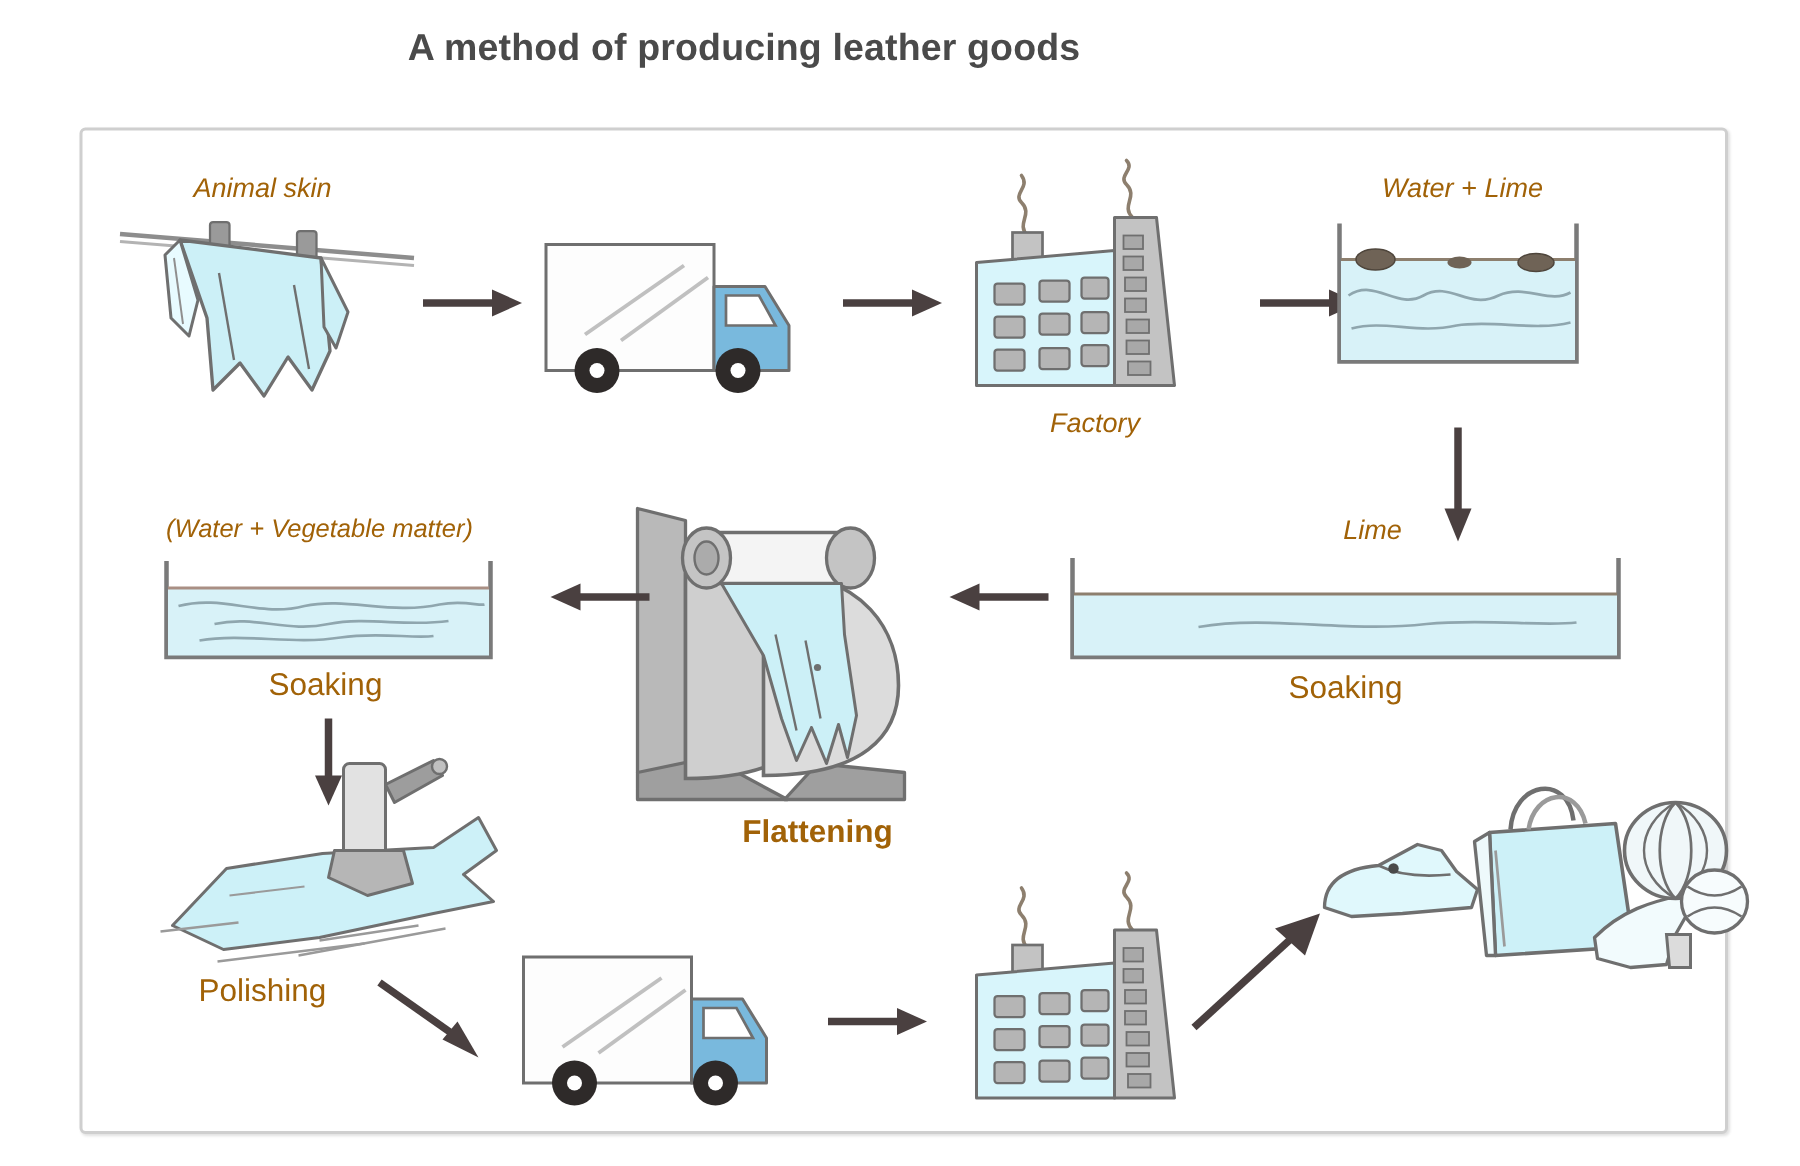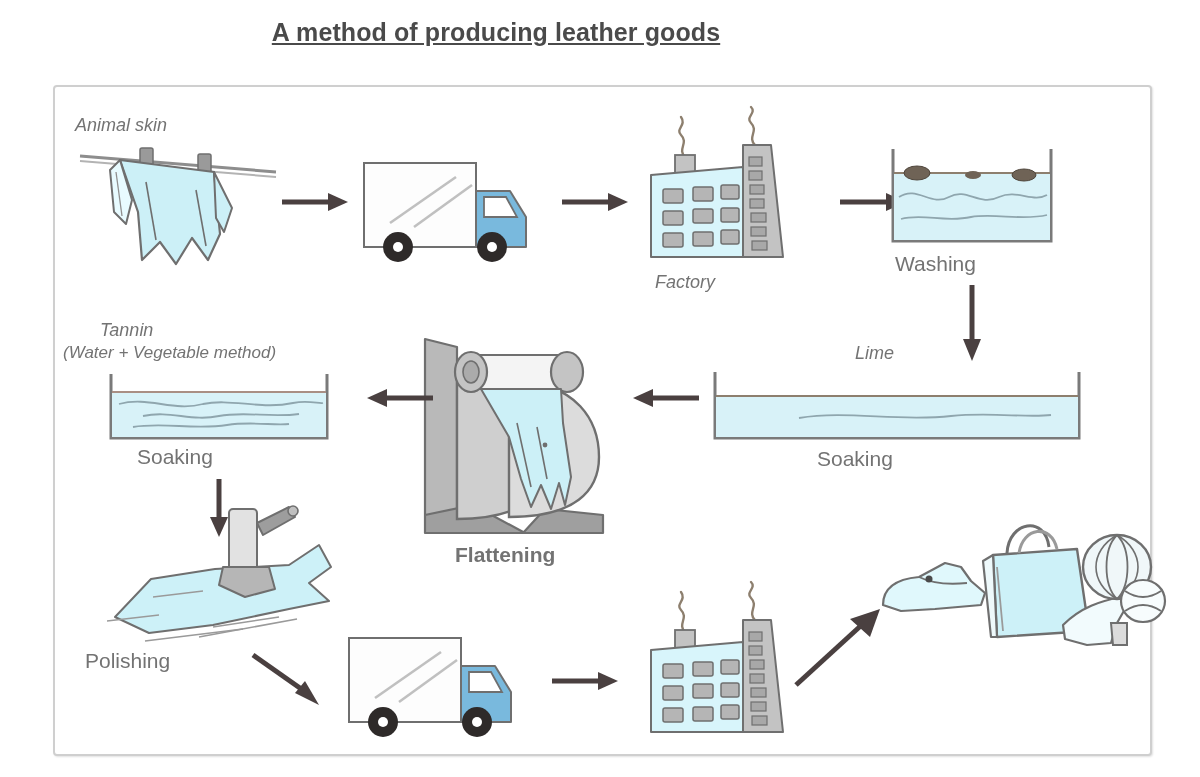--- a/index.html
+++ b/index.html
@@ -12,36 +12,36 @@
     position:relative;
   }
   #page-title{
     position:absolute;
     top:18px;left:0;width:992px;
     text-align:center;
     font-size:25px;
     font-weight:bold;
     color:#4a4a4a;
     letter-spacing:.1px;
-    text-decoration:underline;
   }
   #diagram-frame{
     position:absolute;
     left:53px;top:85px;
     width:1095px;height:667px;
     border:2px solid #cfcfcf;
     border-radius:4px;
     background:#fff;
     box-shadow:1px 1px 2px rgba(0,0,0,.12);
   }
   .node{position:absolute;}
   .lbl{
     position:absolute;
-    color:#737373;
+    color:#a16207;
     white-space:nowrap;
+    text-align:center;
     line-height:1.15;
   }
   .lbl.caption{font-size:21px;}
   .lbl.annot{font-size:18px;font-style:italic;}
   .lbl.annot2{font-size:17px;font-style:italic;}
   svg{display:block;overflow:visible;}
   .arrow{position:absolute;}
 </style>
 </head>
 <body>
@@ -144,37 +144,37 @@
 
   <div class="lbl annot" style="left:600px;top:185px;width:150px;">Factory</div>
 
   <div class="arrow" style="left:783px;top:104px;">
     <svg width="70" height="22" viewBox="0 0 70 22">
       <line x1="2" y1="11" x2="50" y2="11" stroke="#4a4040" stroke-width="5"></line>
       <polygon points="48,2 68,11 48,20" fill="#4a4040"></polygon>
     </svg>
   </div>
 
+  <div class="lbl annot" style="left:810px;top:28px;width:220px;">Water + Lime</div>
 
   <div class="node" style="left:828px;top:58px;">
     <svg width="180" height="105" viewBox="0 0 180 105">
       <path d="M10 4 L10 96 L168 96 L168 4" fill="none" stroke="#7a7a7a" stroke-width="3"></path>
       <rect x="11" y="28" width="156" height="67" fill="#d8f2f8"></rect>
       <line x1="11" y1="28" x2="167" y2="28" stroke="#8d7f6e" stroke-width="2"></line>
 
       <ellipse cx="34" cy="28" rx="13" ry="7" fill="#6f6356" stroke="#4f463c" stroke-width="1"></ellipse>
       <ellipse cx="90" cy="30" rx="8" ry="4" fill="#6f6356"></ellipse>
       <ellipse cx="141" cy="30" rx="12" ry="6" fill="#6f6356" stroke="#4f463c" stroke-width="1"></ellipse>
 
       <path d="M16 52 C34 40 48 62 66 52 C84 42 96 62 116 52 C134 44 150 58 164 50" fill="none" stroke="#8fa6ae" stroke-width="1.8"></path>
       <path d="M18 74 C40 68 62 78 88 72 C112 68 140 76 164 70" fill="none" stroke="#8fa6ae" stroke-width="1.8"></path>
     </svg>
   </div>
 
-  <div class="lbl caption" style="left:840px;top:165px;width:160px;">Washing</div>
 
   <div class="arrow" style="left:905px;top:196px;">
     <svg width="24" height="80" viewBox="0 0 24 80">
       <line x1="12" y1="2" x2="12" y2="58" stroke="#4a4040" stroke-width="5"></line>
       <polygon points="3,56 12,78 21,56" fill="#4a4040"></polygon>
     </svg>
   </div>
 
   <div class="lbl annot" style="left:800px;top:256px;width:120px;">Lime</div>
 
@@ -222,22 +222,21 @@
 
   <div class="lbl caption" style="left:400px;top:456px;width:180px;font-weight:bold;">Flattening</div>
 
   <div class="arrow" style="left:312px;top:300px;">
     <svg width="68" height="22" viewBox="0 0 68 22">
       <line x1="18" y1="11" x2="66" y2="11" stroke="#4a4040" stroke-width="5"></line>
       <polygon points="20,2 0,11 20,20" fill="#4a4040"></polygon>
     </svg>
   </div>
 
-  <div class="lbl annot" style="left:45px;top:233px;width:230px;">Tannin</div>
-  <div class="lbl annot2" style="left:8px;top:256px;width:300px;">(Water + Vegetable method)</div>
+  <div class="lbl annot2" style="left:8px;top:256px;width:300px;">(Water + Vegetable matter)</div>
 
   <div class="node" style="left:48px;top:283px;">
     <svg width="232" height="78" viewBox="0 0 232 78">
       <path d="M8 4 L8 68 L224 68 L224 4" fill="none" stroke="#7a7a7a" stroke-width="3"></path>
       <rect x="9" y="22" width="214" height="45" fill="#d8f2f8"></rect>
       <line x1="9" y1="22" x2="223" y2="22" stroke="#a98f84" stroke-width="2"></line>
       <path d="M16 34 C46 26 70 42 100 34 C128 28 158 40 190 33 C206 30 216 34 220 33" fill="none" stroke="#8fa6ae" stroke-width="1.8"></path>
       <path d="M40 46 C68 40 88 52 116 46 C142 41 168 48 196 44" fill="none" stroke="#8fa6ae" stroke-width="1.8"></path>
       <path d="M30 57 C60 52 92 60 124 55 C150 51 172 56 186 54" fill="none" stroke="#8fa6ae" stroke-width="1.8"></path>
     </svg>

